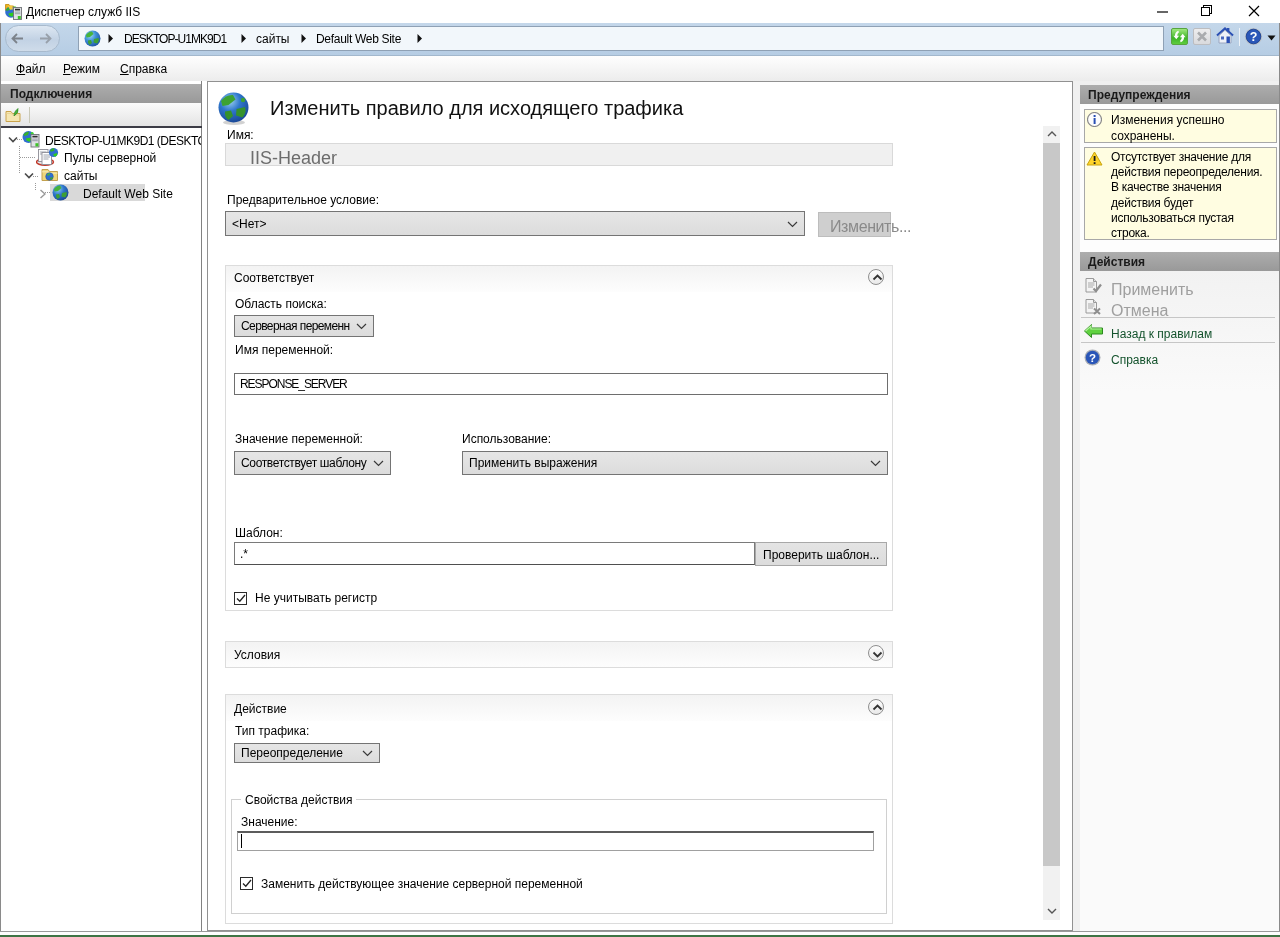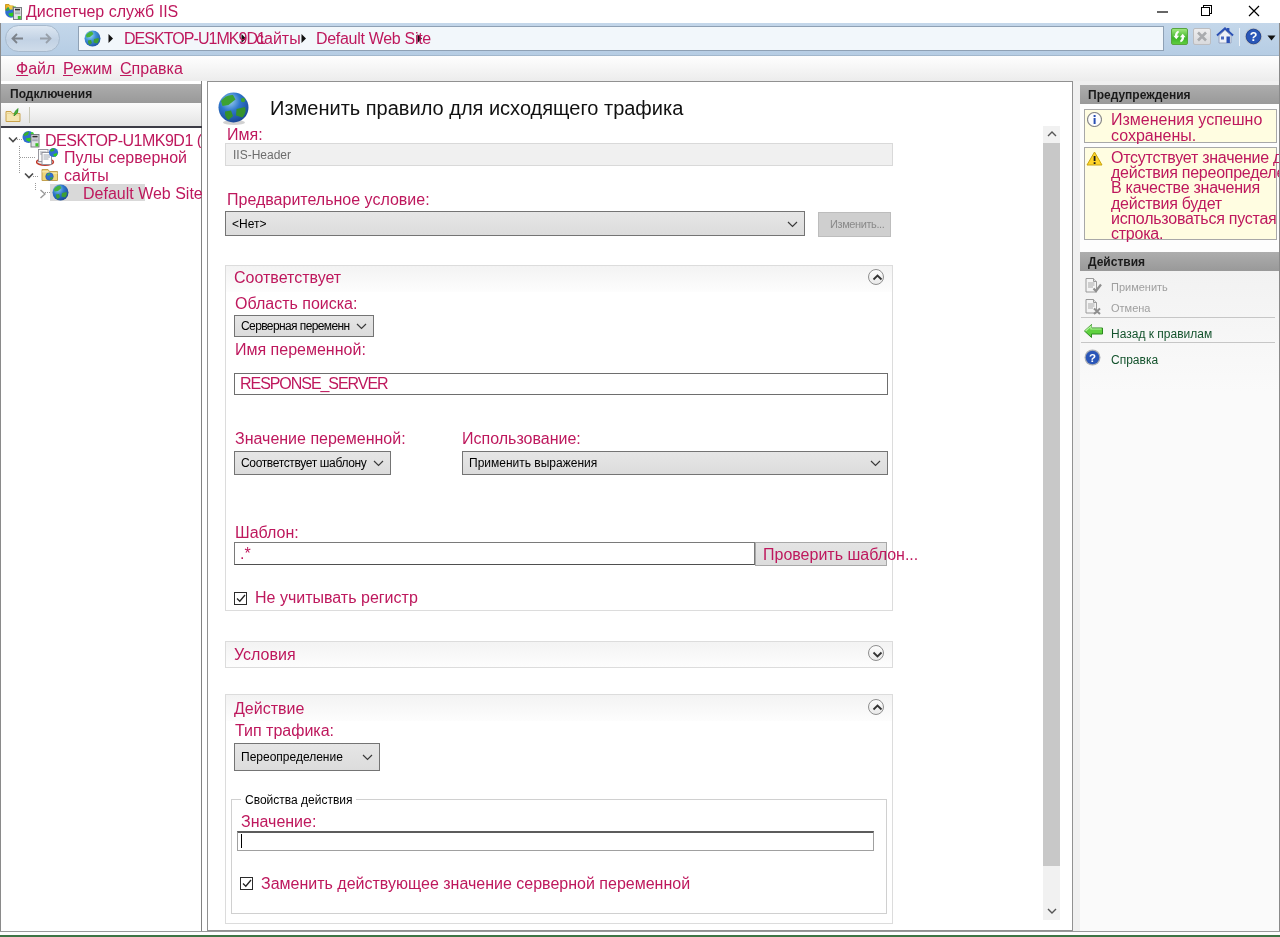--- a/index.html
+++ b/index.html
@@ -1,31 +1,31 @@
 <!DOCTYPE html>
 <html><head>
 <meta charset="utf-8">
 <style>
 html,body{margin:0;padding:0}
 body{width:1280px;height:937px;position:relative;overflow:hidden;background:#fff;
  font-family:"Liberation Sans",sans-serif;-webkit-font-smoothing:antialiased}
 .ab{position:absolute}
-.t12{position:absolute;font-size:16px;line-height:14px;white-space:nowrap;color:#be185d}
+.t12{position:absolute;font-size:12px;line-height:14px;white-space:nowrap;color:#000000}
 .t12b{position:absolute;font-size:12px;line-height:14px;white-space:nowrap;color:#1a1a1a;font-weight:bold}
 .combo{position:absolute;background:linear-gradient(#e6e6e6,#dcdcdc);border:1px solid #747474;box-sizing:border-box}
 .combo .tx{position:absolute;left:6px;top:50%;transform:translateY(-50%);font-size:12px;white-space:nowrap;color:#000}
 .combo svg{position:absolute;right:6px;top:50%;margin-top:-3px}
 .secbox{position:absolute;border:1px solid #dcdcdc;background:#fff;box-sizing:border-box}
 .sechdr{position:absolute;left:0;top:0;right:0;height:26px;background:linear-gradient(#f3f3f3,#fdfdfd)}
 .circlebtn{position:absolute;width:16px;height:16px;border-radius:50%;border:1px solid #8f8f8f;background:linear-gradient(#fdfdfd,#e9e9e9);box-sizing:border-box}
 .circlebtn svg{position:absolute;left:2.5px;top:4px}
 .cb{position:absolute;width:13px;height:13px;background:#fff;border:1px solid #2b2b2b;box-sizing:border-box}
 .yellow{position:absolute;background:#fffde1;border:1px solid #a8a8a8;box-sizing:border-box}
 .link{position:absolute;font-size:12px;white-space:nowrap;color:#14532d}
-.dis{position:absolute;font-size:11px;white-space:nowrap;color:#9f9f9f}
+.dis{position:absolute;font-size:16px;white-space:nowrap;color:#9f9f9f}
 </style>
 </head>
 <body>
 
 <div class="ab" style="left:0;top:0;width:1280px;height:23px;background:#fff"></div>
 <div class="t12" style="left:26px;top:5px">Диспетчер служб IIS</div>
 <svg class="ab" style="left:1156px;top:5px" width="13" height="13">
     <line x1="1" y1="7" x2="12" y2="7" stroke="#000" stroke-width="1.2"></line>
   </svg>
 <svg class="ab" style="left:1200px;top:4px" width="14" height="14">
@@ -217,21 +217,21 @@
 <ellipse cx="16" cy="30.5" rx="11" ry="2.5" fill="#000" opacity=".18"></ellipse>
 <circle cx="15.5" cy="15.5" r="15" fill="url(#gb)"></circle>
 <path d="M3 9 Q8 2.5 15 3 L17.5 7.5 L10.5 13 L4.5 14 Z" fill="#3da233"></path>
 <path d="M18.5 17 L27 15 Q29 20.5 24.5 25.5 L18 23.5 Z" fill="#35922c"></path>
 <path d="M7 19.5 L13 18.5 L15 24 L10.5 28 Q6.5 25.5 7 19.5 Z" fill="#35922c"></path>
 <circle cx="25" cy="8" r="2.2" fill="#3da233"></circle>
 </svg>
 <div class="ab" style="left:270px;top:97px;font-size:20px;color:#111;white-space:nowrap">Изменить правило для исходящего трафика</div>
 <div class="t12" style="left:227px;top:128px">Имя:</div>
 <div class="ab" style="left:225px;top:143px;width:668px;height:23px;background:#f0f0f0;border:1px solid #d9d9d9;box-sizing:border-box"></div>
-<div class="ab" style="left:233px;top:148px;font-size:12px;color:#6d6d6d">IIS-Header</div>
+<div class="ab" style="left:250px;top:148px;font-size:18px;color:#6d6d6d">IIS-Header</div>
 <div class="t12" style="left:227px;top:193px">Предварительное условие:</div>
 <div class="combo" style="left:225px;top:211px;width:580px;height:25px">
     <span class="tx">&lt;Нет&gt;</span>
     <svg width="11" height="7">
       <path d="M1 1 L5.5 5.5 L10 1" fill="none" stroke="#3a3a3a" stroke-width="1.2"></path>
     </svg>
   </div>
 <div class="ab" style="left:818px;top:212px;width:73px;height:25px;background:#cfcfcf;border:1px solid #bdbdbd;box-sizing:border-box"></div>
 <div class="dis" style="left:830px;top:218px;color:#8a8a8a;letter-spacing:-0.4px">Изменить...</div>
 
@@ -292,21 +292,21 @@
 <div class="secbox" style="left:225px;top:694px;width:668px;height:230px">
     <div class="sechdr"></div>
   </div>
 <div class="t12" style="left:234px;top:702px">Действие</div>
 <div class="circlebtn" style="left:868px;top:699px">
     <svg width="11" height="7">
       <path d="M1.5 5.5 L5.5 1.5 L9.5 5.5" fill="none" stroke="#333" stroke-width="1.8"></path>
     </svg>
   </div>
 <div class="t12" style="left:235px;top:724px">Тип трафика:</div>
-<div class="combo" style="left:234px;top:743px;width:146px;height:28px">
+<div class="combo" style="left:234px;top:743px;width:146px;height:20px">
     <span class="tx">Переопределение</span>
     <svg width="11" height="7">
       <path d="M1 1 L5.5 5.5 L10 1" fill="none" stroke="#3a3a3a" stroke-width="1.2"></path>
     </svg>
   </div>
 
 <div class="ab" style="left:231px;top:799px;width:656px;height:115px;border:1px solid #d0d0d0;box-sizing:border-box"></div>
 <div class="ab" style="left:241px;top:793px;background:#fff;padding:0 4px;font-size:12px">Свойства действия</div>
 <div class="t12" style="left:241px;top:815px">Значение:</div>
 <div class="ab" style="left:237px;top:831px;width:637px;height:20px;background:#fff;border:1px solid #a0a0a0;border-top:2px solid #5c5c5c;box-sizing:border-box"></div>

